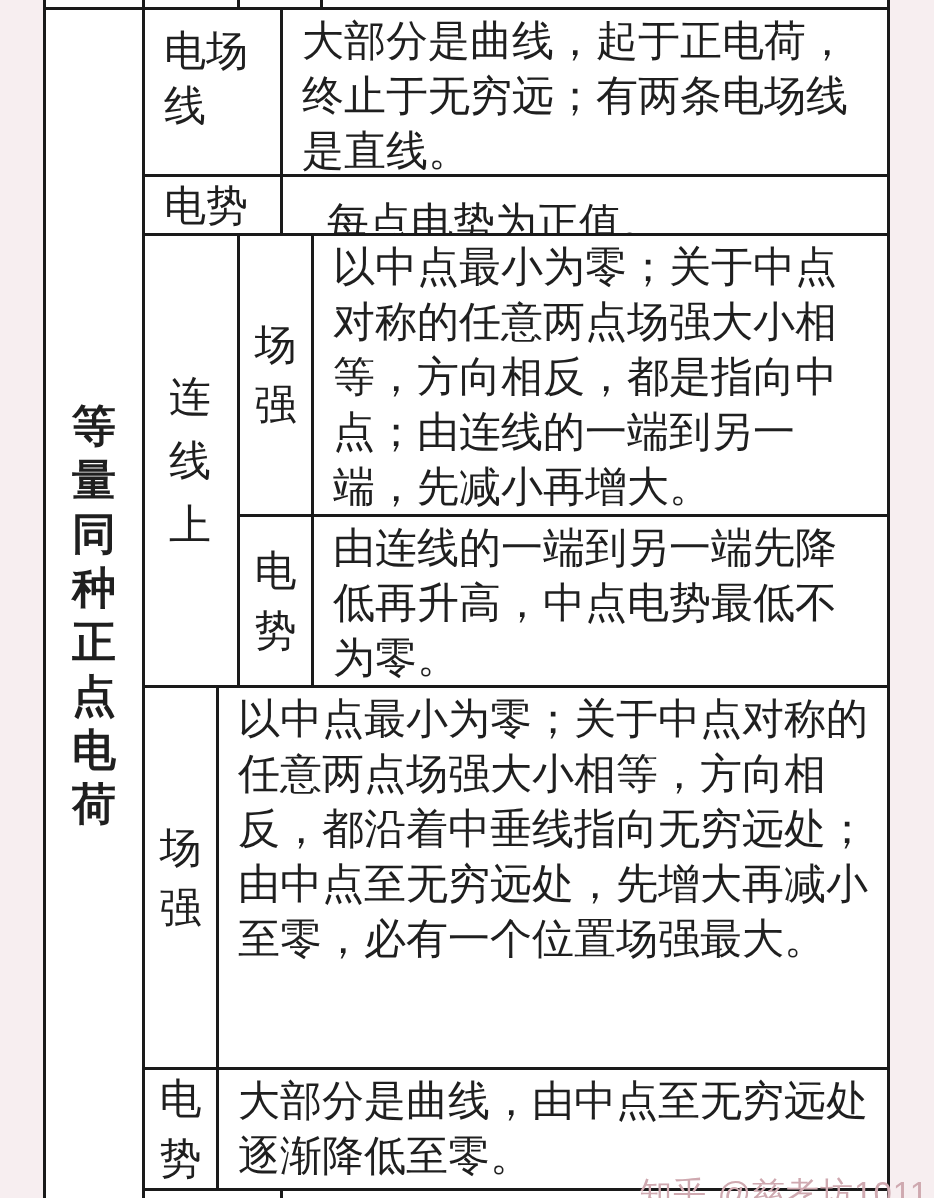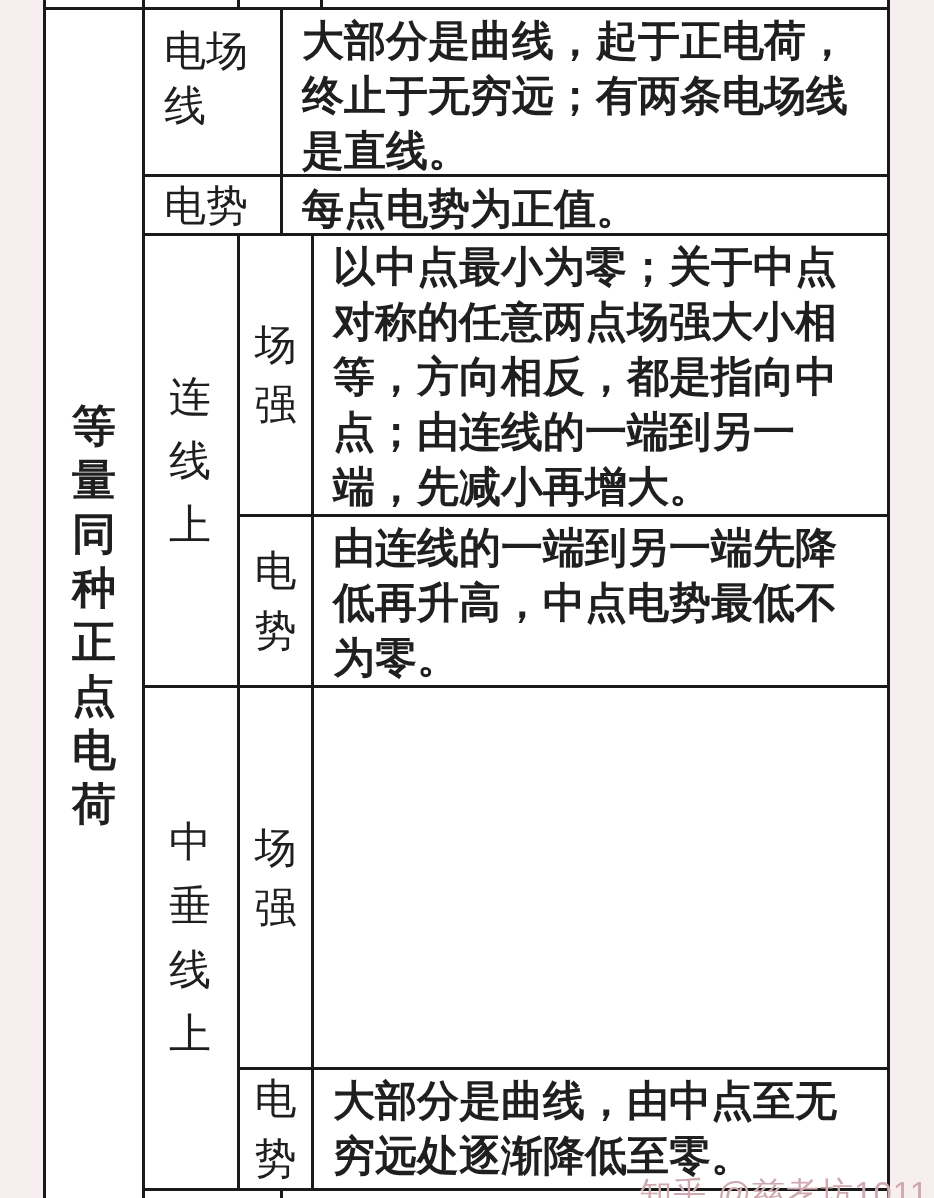--- a/index.html
+++ b/index.html
@@ -32,21 +32,21 @@
   .side{width:99px;display:flex;align-items:center;justify-content:center;}
   .side .vtext{width:1.05em;word-break:break-all;text-align:center;
                font-weight:bold;font-size:44px;line-height:54px;margin-top:28px;}
   .stack{flex:1;display:flex;flex-direction:column;border-radius:30px;}
   
   .r-fl{height:167px;}
   .r-pot{height:59px;}
   .lbl-wide{width:138px;padding:13px 0 0 19px;}
   .lbl-wide .wrap2{width:2.1em;word-break:break-all;}
   .lbl-wide.center{display:flex;align-items:center;padding-top:0;}
-  .content{flex:1;padding:3px 16px 0 19px;overflow:hidden;font-weight:bold;}
+  .content{flex:1;padding:3px 16px 0 19px;overflow:hidden;}
   
   .g1{height:452px;}
   .g2{height:503px;}
   .glabel{width:95px;display:flex;align-items:center;justify-content:center;}
   .glabel .vtext{width:1.05em;word-break:break-all;text-align:left;line-height:64px;}
   .gstack{flex:1;display:flex;flex-direction:column;}
   .sr1a{height:281px;}
   .sr1b{height:171px;}
   .sr2a{height:385px;}
   .sr2b{height:118px;}
@@ -80,21 +80,21 @@
           <div class="lbl-wide br">
             <div class="wrap2">电场线</div>
           </div>
           <div class="content">大部分是曲线，起于正电荷，终止于无穷远；有两条电场线是直线。</div>
         </div>
 
         <div class="row r-pot bb">
           <div class="lbl-wide center br">
             <div>电势</div>
           </div>
-          <div class="content" style="padding-top:4px;">每点电势为正值。</div>
+          <div class="content" style="padding-top:18px;margin-left:25px;">每点电势为正值。</div>
         </div>
 
         <div class="row g1 bb">
           <div class="glabel br">
             <div class="vtext">连线上</div>
           </div>
           <div class="gstack">
             <div class="row sr1a bb">
               <div class="slabel br">
                 <div class="vtext">场强</div>
@@ -104,28 +104,26 @@
             <div class="row sr1b">
               <div class="slabel br">
                 <div class="vtext">电势</div>
               </div>
               <div class="content">由连线的一端到另一端先降低再升高，中点电势最低不为零。</div>
             </div>
           </div>
         </div>
 
         <div class="row g2 bb">
-          <div class="glabel br">
-            <div class="vtext">中垂线上</div>
-          </div>
           <div class="gstack">
             <div class="row sr2a bb">
               <div class="slabel br">
                 <div class="vtext">场强</div>
               </div>
+              <div class="content">以中点最小为零；关于中点对称的任意两点场强大小相等，方向相反，都沿着中垂线指向无穷远处；由中点至无穷远处，先增大再减小至零，必有一个位置场强最大。</div>
             </div>
             <div class="row sr2b">
               <div class="slabel br">
                 <div class="vtext">电势</div>
               </div>
               <div class="content">大部分是曲线，由中点至无穷远处逐渐降低至零。</div>
             </div>
           </div>
         </div>
 

